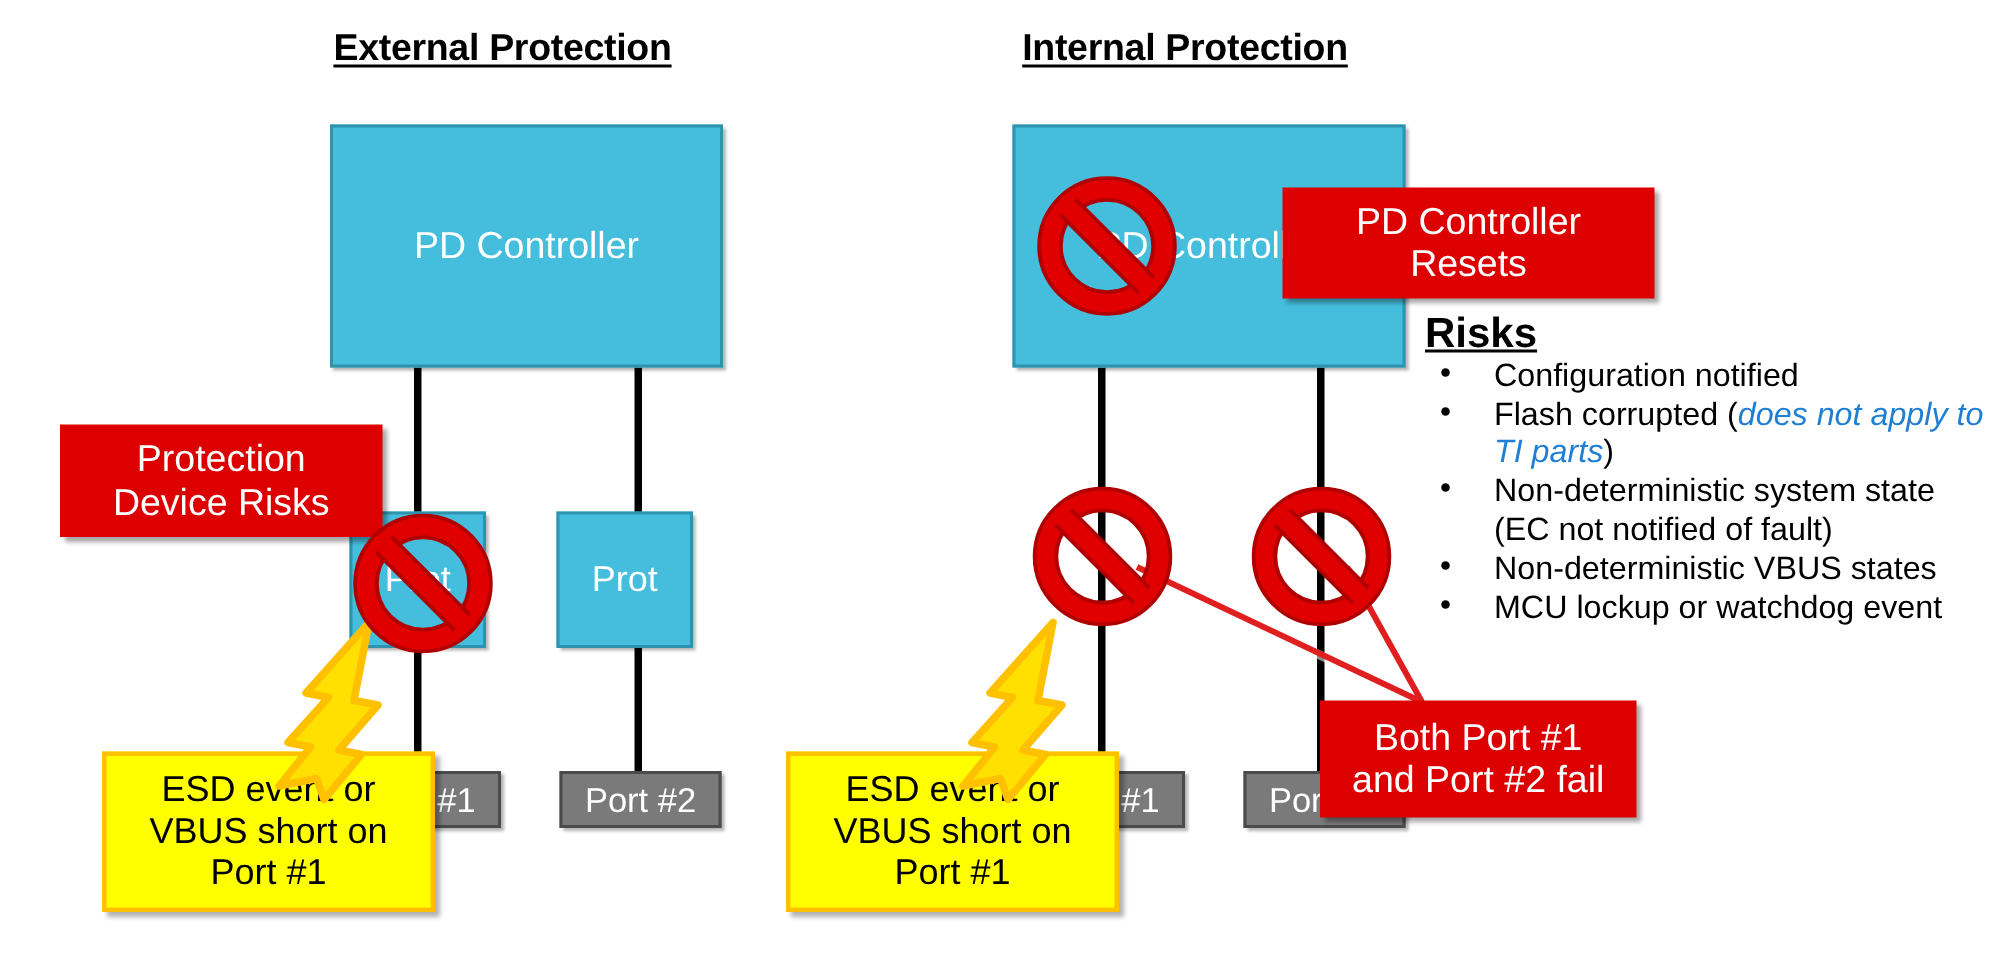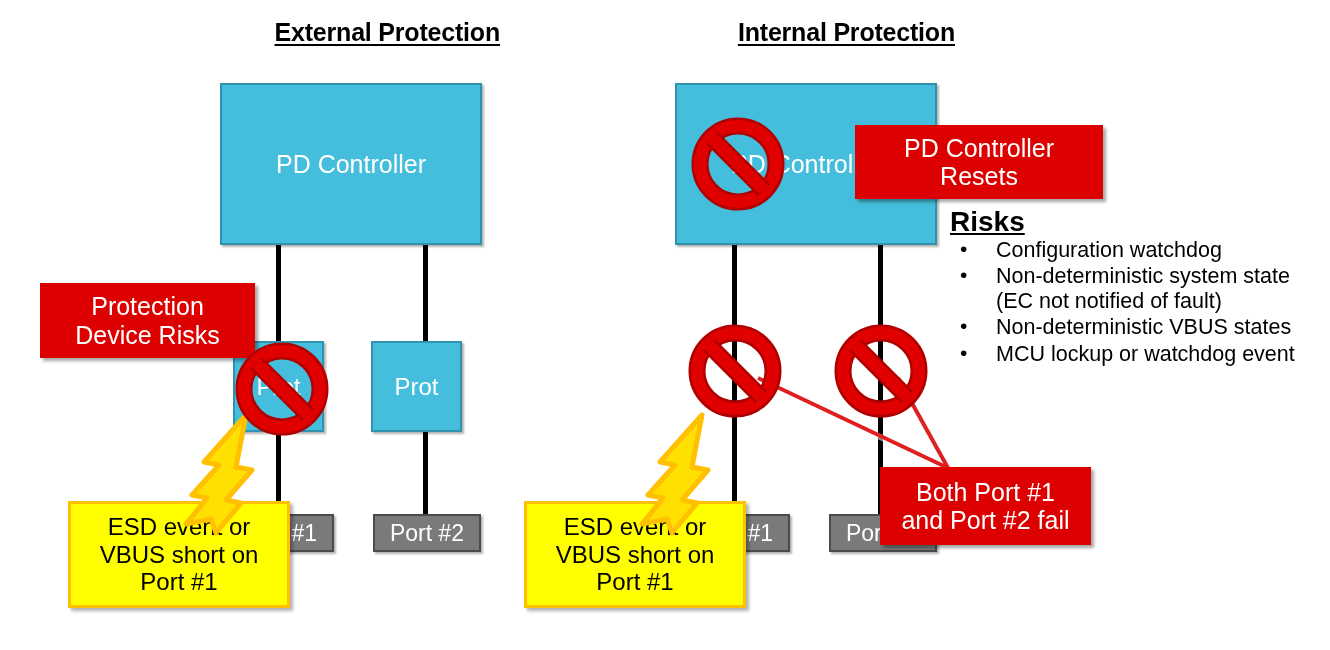--- a/index.html
+++ b/index.html
@@ -8,21 +8,21 @@
     font-family:"Liberation Sans",sans-serif;
     -webkit-font-smoothing:antialiased;
   }
   .canvas{position:absolute;left:0;top:0;width:1330px;height:650px;}
   .abs{position:absolute;box-sizing:border-box;}
 
   
   .title{
     font-size:25px;font-weight:bold;color:#000000;
     text-decoration:underline;text-underline-offset:3px;
-    text-align:right;white-space:nowrap;letter-spacing:-0.2px;
+    text-align:center;white-space:nowrap;letter-spacing:-0.2px;
   }
 
   
   .teal{
     background:#45bedd;border:2px solid #2f93ad;
     color:#ffffff;display:flex;align-items:center;justify-content:center;
     font-size:25px;box-shadow:2px 2px 2px rgba(0,0,0,0.30);
   }
   .teal-small{font-size:24px;}
 
@@ -191,20 +191,21 @@
   </div>
 
   <div class="abs redbox" style="left:880px;top:467px;width:211px;height:78px;z-index:7;">
     <span>Both Port #1</span>
     <span>and Port #2 fail</span>
   </div>
 
   <div class="abs" style="left:950px;top:206px;width:380px;">
     <div class="risks-title">Risks</div>
     <ul class="risks-list" id="risks-list">
-        <li><span>Configuration watchdog</span></li>
+        <li><span>Configuration notified</span></li>
+        <li><span>Flash corrupted (</span><span class="ital-blue">does not apply to TI parts</span><span>)</span></li>
         <li><span>Non-deterministic system state (EC not notified of fault)</span></li>
         <li><span>Non-deterministic VBUS states</span></li>
         <li><span>MCU lockup or watchdog event</span></li>
       </ul>
   </div>
 
 </div>
 
 </body></html>

